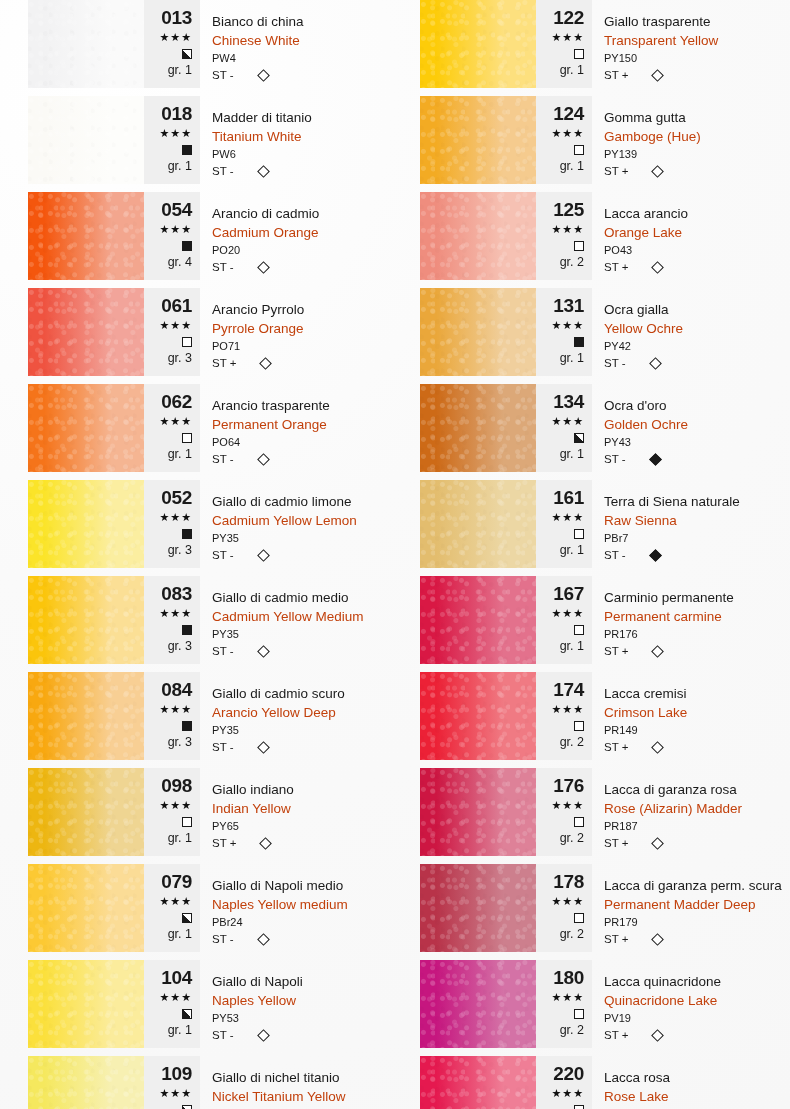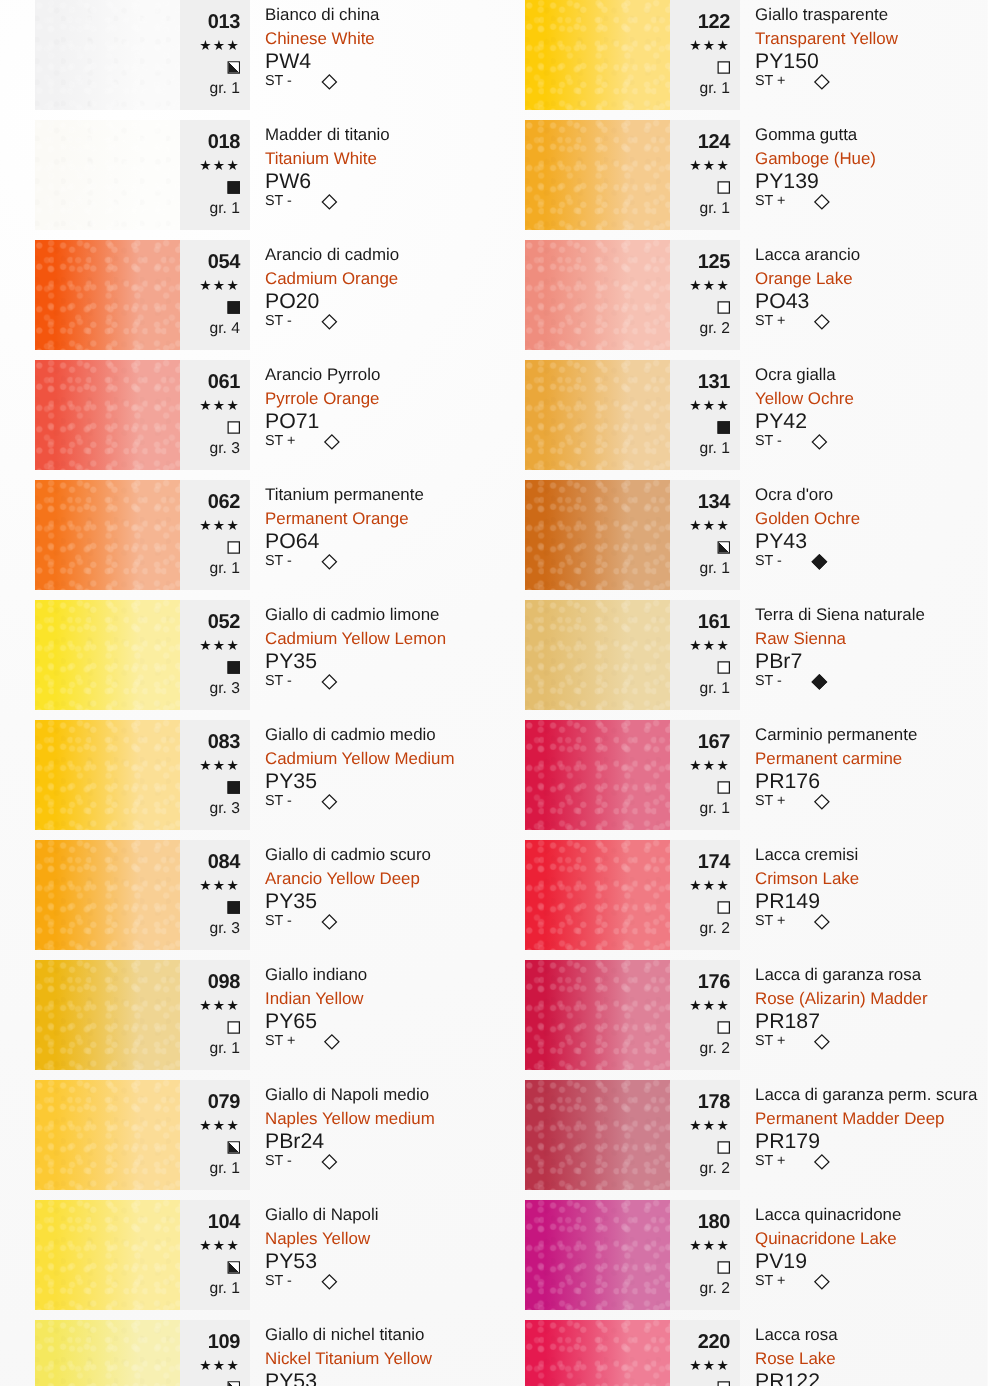--- a/index.html
+++ b/index.html
@@ -69,21 +69,21 @@
     background:#efefef;
     box-sizing:border-box;
     padding:8px 8px 0 0;
     text-align:right;
     display:flex;
     flex-direction:column;
     justify-content:flex-start;
   }
   .code{
     font-weight:bold;
-    font-size:16px;
+    font-size:19px;
     line-height:20px;
     color:#1a1a1a;
     letter-spacing:-0.3px;
     margin-bottom:2px;
   }
   .stars{
     font-size:11px;
     line-height:15px;
     color:#111;
     letter-spacing:1px;
@@ -115,36 +115,36 @@
     font-size:12.5px;
     line-height:16px;
     color:#1a1a1a;
   }
 
   
   .names{
     flex:1 1 auto;
     padding-left:12px;
     box-sizing:border-box;
-    padding-top:2px;
+    padding-top:12px;
   }
   .name-it{
     font-size:13.5px;
     line-height:19px;
     color:#1a1a1a;
     white-space:nowrap;
   }
   .name-en{
     font-size:13.5px;
     line-height:19px;
     color:#c2410c;
     white-space:nowrap;
   }
   .pigment{
-    font-size:17px;
+    font-size:11px;
     line-height:17px;
     color:#1a1a1a;
   }
   .stline{
     font-size:11.5px;
     line-height:17px;
     color:#1a1a1a;
     display:flex;
     align-items:center;
     gap:25px;
@@ -265,21 +265,21 @@
         </div>
         <div class="info">
           <div class="code">062</div>
           <div class="stars">★★★</div>
           <div class="opacity-sym">
             <span class="sym-box empty"></span>
           </div>
           <div class="series">gr. 1</div>
         </div>
         <div class="names">
-          <div class="name-it">Titanium permanente</div>
+          <div class="name-it">Arancio trasparente</div>
           <div class="name-en">Permanent Orange</div>
           <div class="pigment">PO64</div>
           <div class="stline">
             <span>ST -</span>
             <span class="diamond"></span>
           </div>
         </div>
       </div>
       <div class="swatch-row">
         <div class="swatch">

